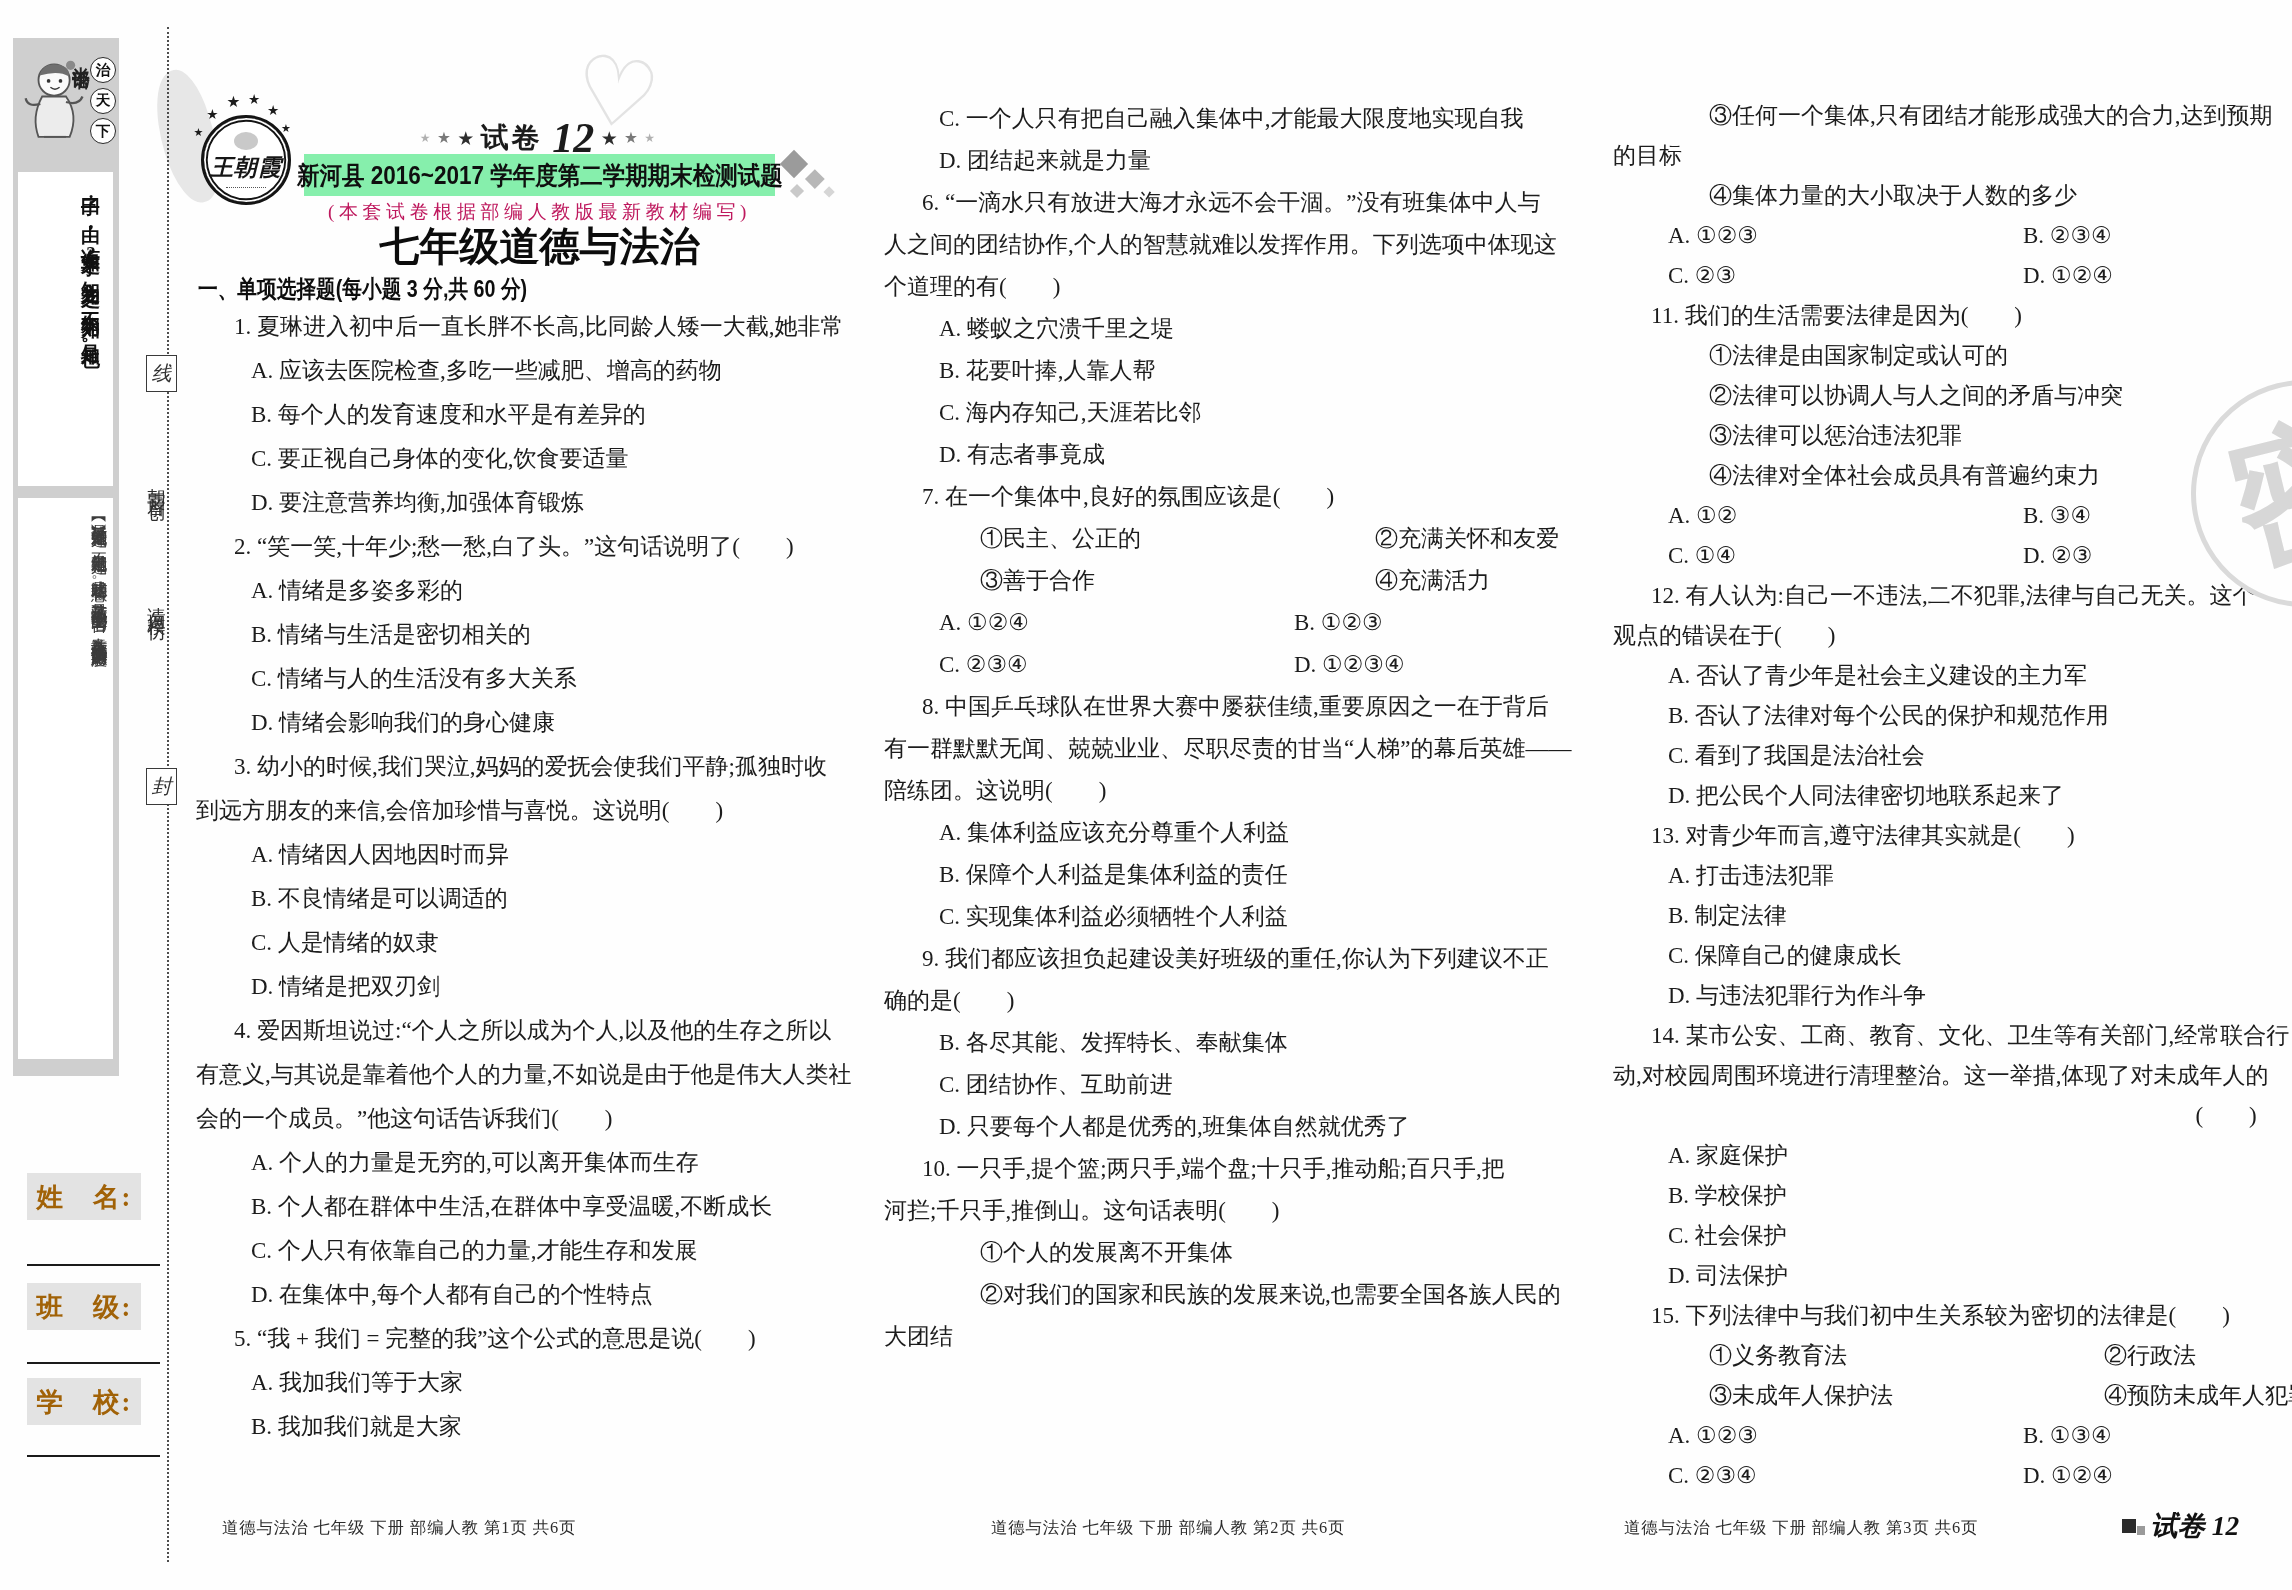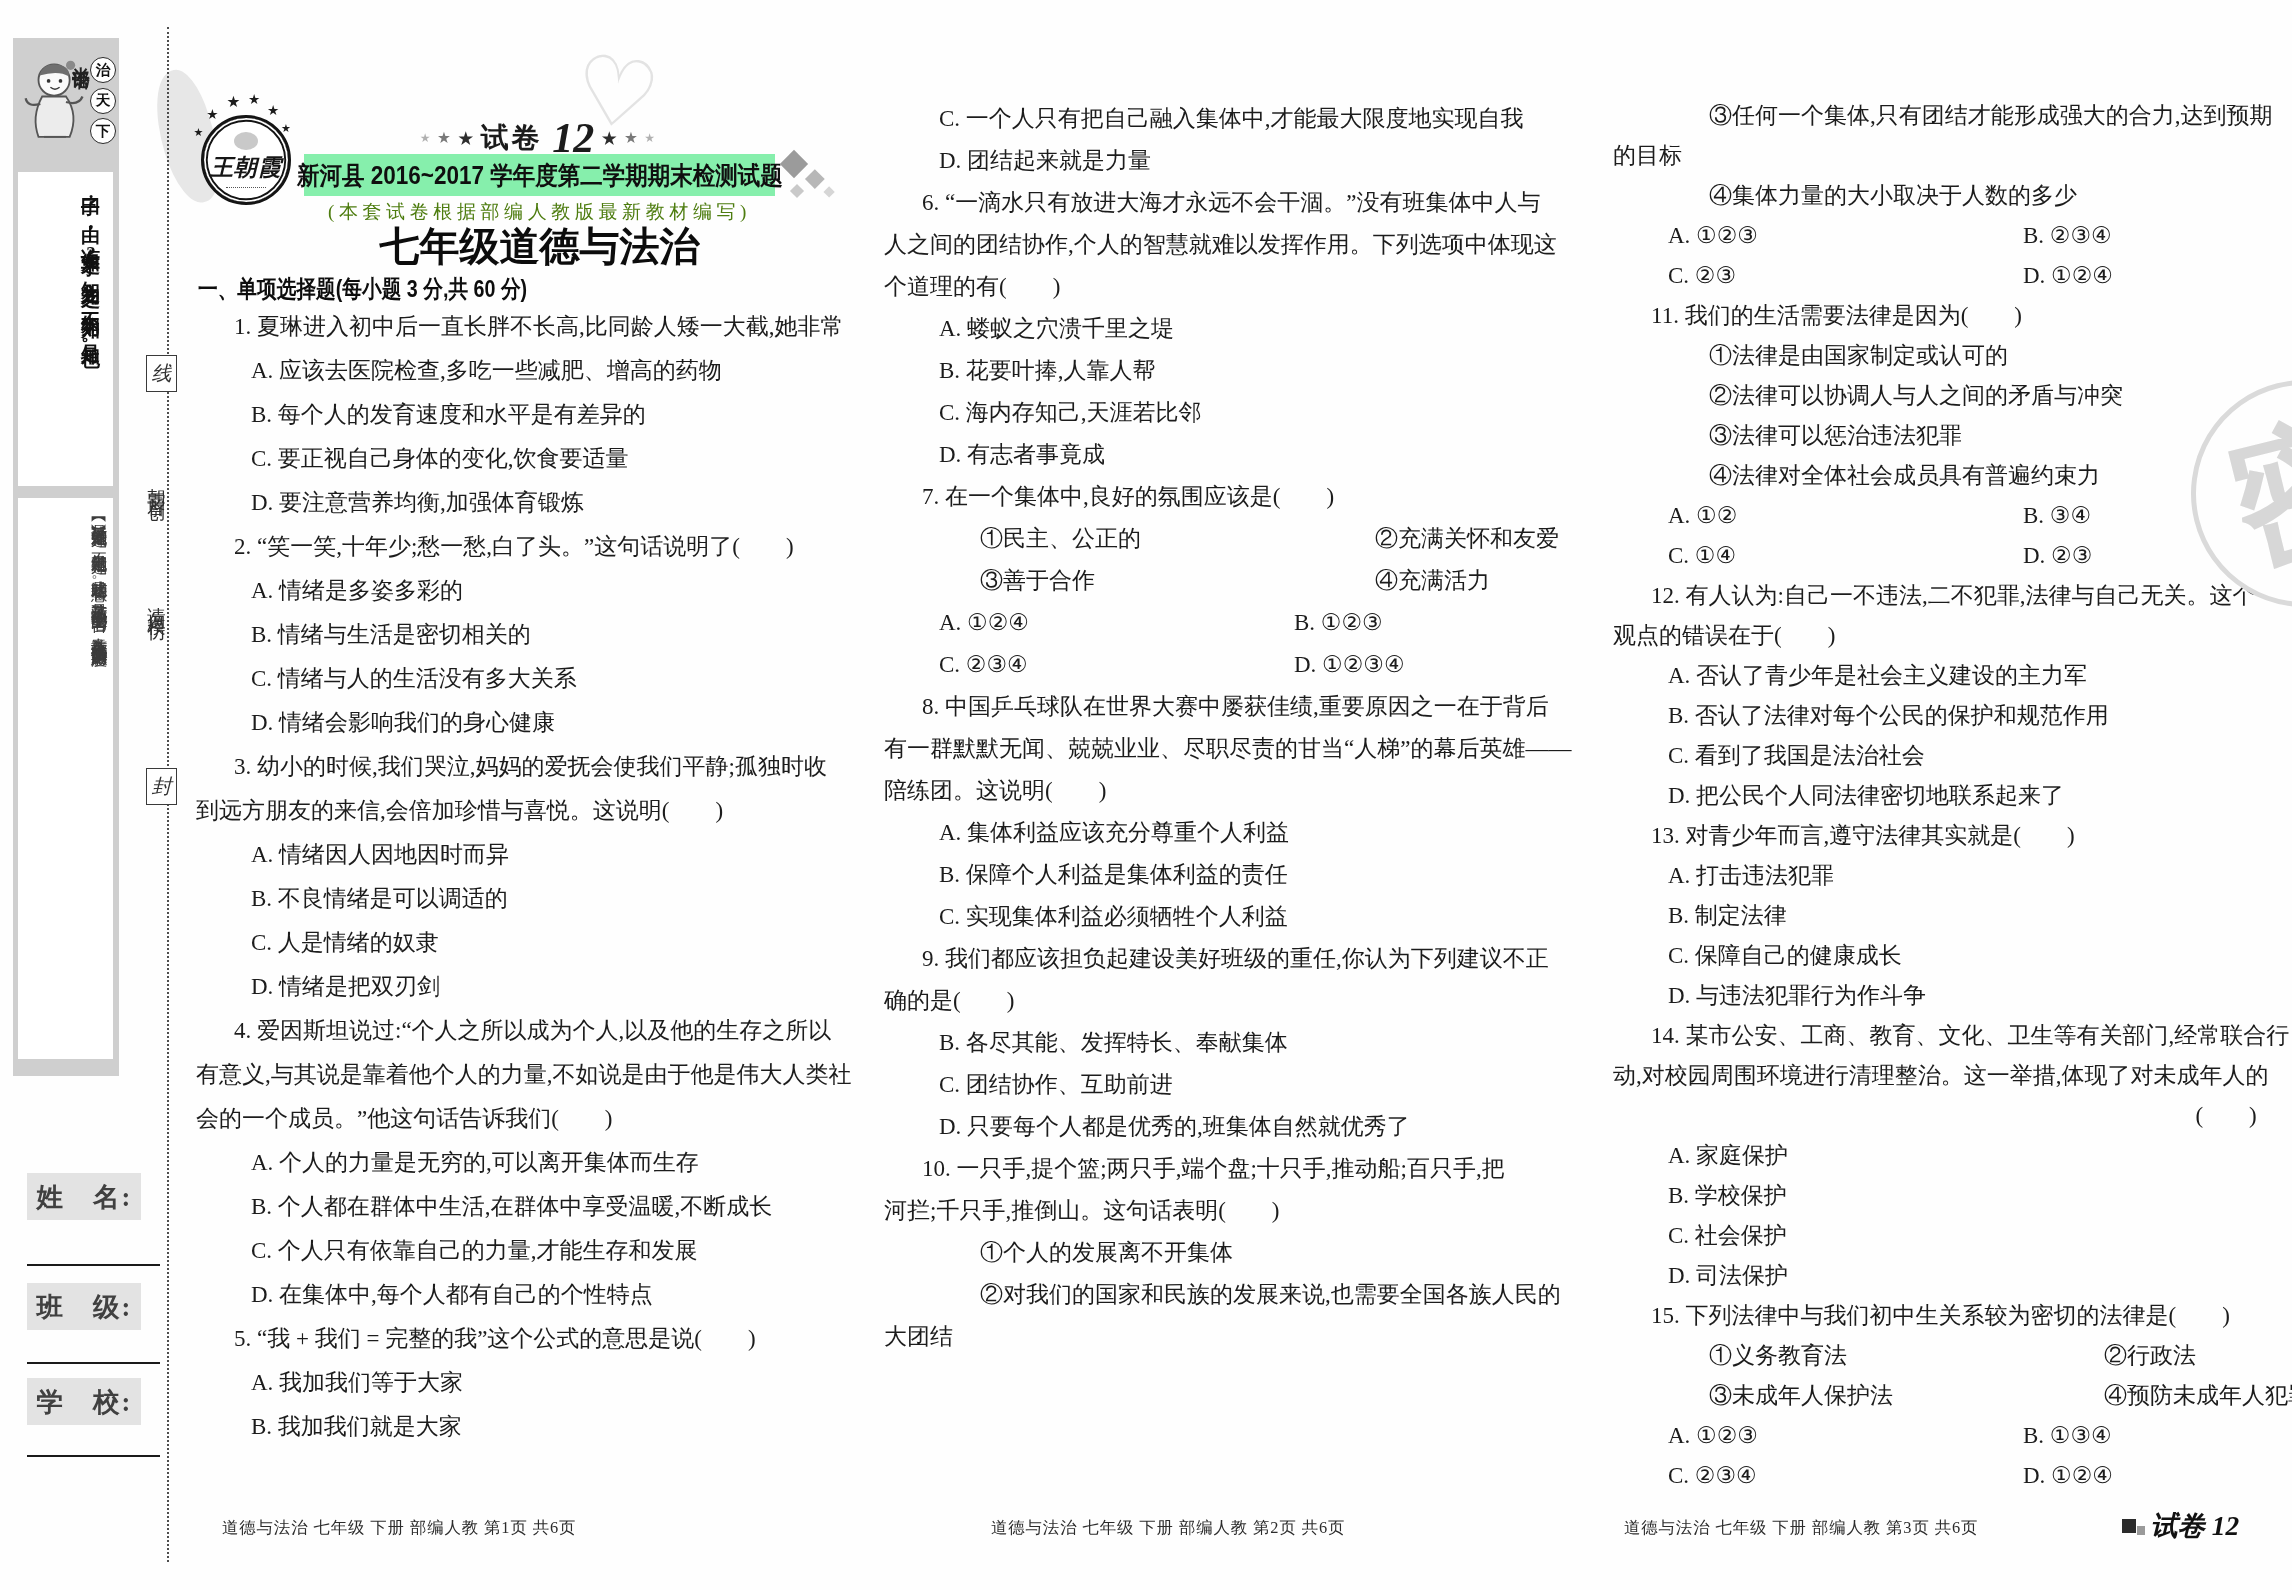--- a/index.html
+++ b/index.html
@@ -31,21 +31,21 @@
   }
   .pindu-box{
     position:absolute;left:18.3px;top:498px;width:95px;height:561px;background:#fff;
     writing-mode:vertical-rl;text-orientation:upright;
     font-size:16.4px;line-height:1.44;color:#3c3c3c;
     padding:12.8px 2.7px 7.3px 2.7px;box-sizing:border-box;letter-spacing:0.9px;
   }
   .field{position:absolute;left:27.4px;width:137px;}
   .field-label{
     display:inline-block;background:#e3e3e3;padding:5.5px 9.1px;
-    font-size:26.5px;font-weight:bold;color:#404040;letter-spacing:1.8px;
+    font-size:26.5px;font-weight:bold;color:#a16207;letter-spacing:1.8px;
   }
   .field-line{position:absolute;left:0px;width:133px;border-bottom:2.7px solid #1a1a1a;}
   
   .binding-line{position:absolute;left:167px;top:27.4px;height:1535px;width:0;border-left:2.7px dotted #4d4d4d;}
   .seal-box{
     position:absolute;left:146px;width:29px;height:35px;background:#fff;border:1.8px solid #3a3a3a;
     display:flex;align-items:center;justify-content:center;
     font-size:20px;font-style:italic;color:#333;z-index:2;
   }
   .bind-note{
@@ -89,21 +89,21 @@
     color:#0f0f0f;white-space:nowrap;transform:scaleX(.9);
   }
   .deco-diamonds{position:absolute;left:777px;top:148px;width:82px;height:73px;}
   .dd{position:absolute;transform:rotate(45deg);}
   .dd1{left:7.3px;top:5.5px;width:20px;height:20px;background:#9b9b9b;}
   .dd2{left:31px;top:24px;width:13.7px;height:13.7px;background:#b7b7b7;}
   .dd3{left:14.6px;top:38px;width:10px;height:10px;background:#c9c9c9;}
   .dd4{left:48px;top:40px;width:8.2px;height:8.2px;background:#d6d6d6;}
   .subtitle{
     position:absolute;left:304px;top:199px;width:471px;text-align:center;
-    font-size:19px;letter-spacing:4.6px;color:#4d7c0f;white-space:nowrap;
+    font-size:19px;letter-spacing:4.6px;color:#be185d;white-space:nowrap;
   }
   .subject{
     position:absolute;left:304px;top:219px;width:471px;text-align:center;
     font-family:"Liberation Sans","DejaVu Sans",sans-serif;font-weight:bold;
     font-size:40px;color:#0c0c0c;white-space:nowrap;
   }
   .section-head{
     position:absolute;left:198px;top:273px;
     font-family:"Liberation Sans","DejaVu Sans",sans-serif;font-weight:bold;font-size:24px;
     white-space:nowrap;transform:scaleX(.82);transform-origin:left center;color:#0d0d0d;

